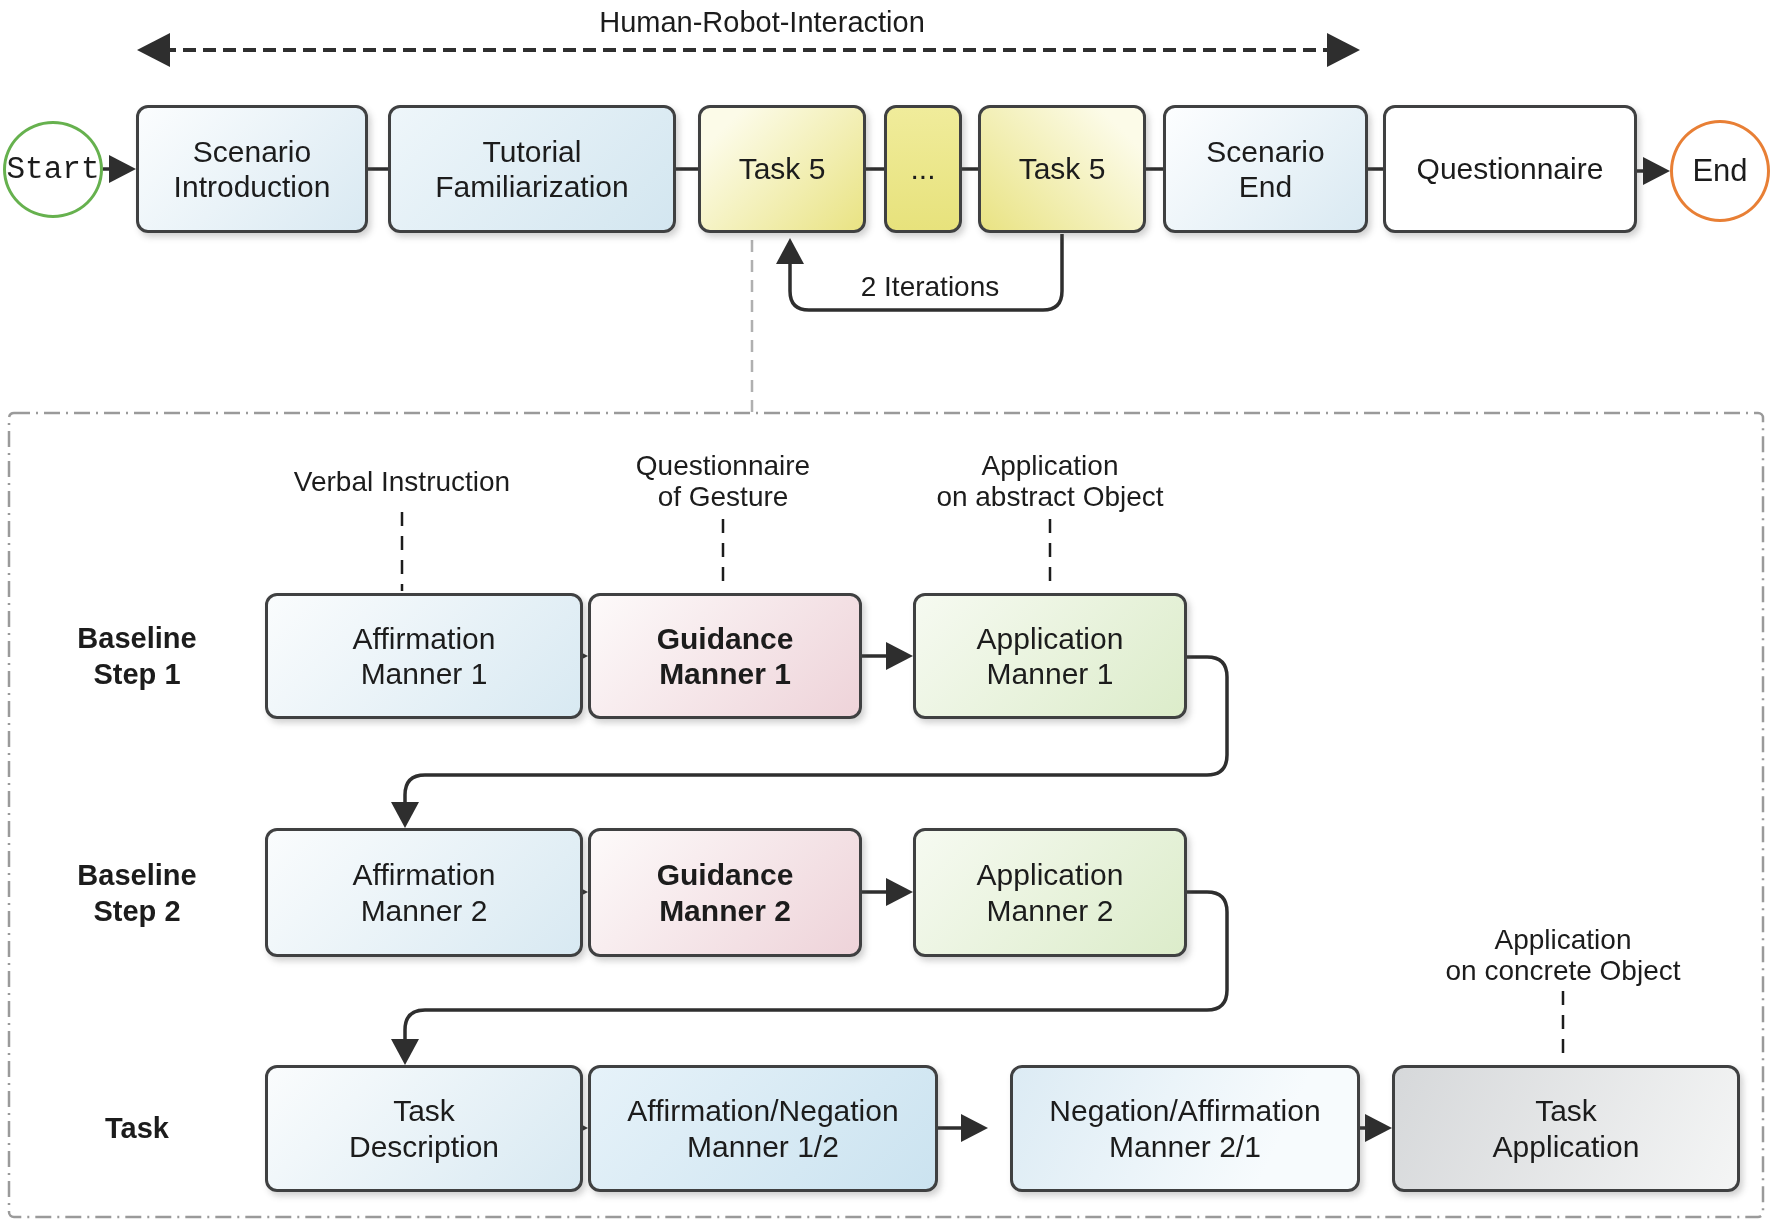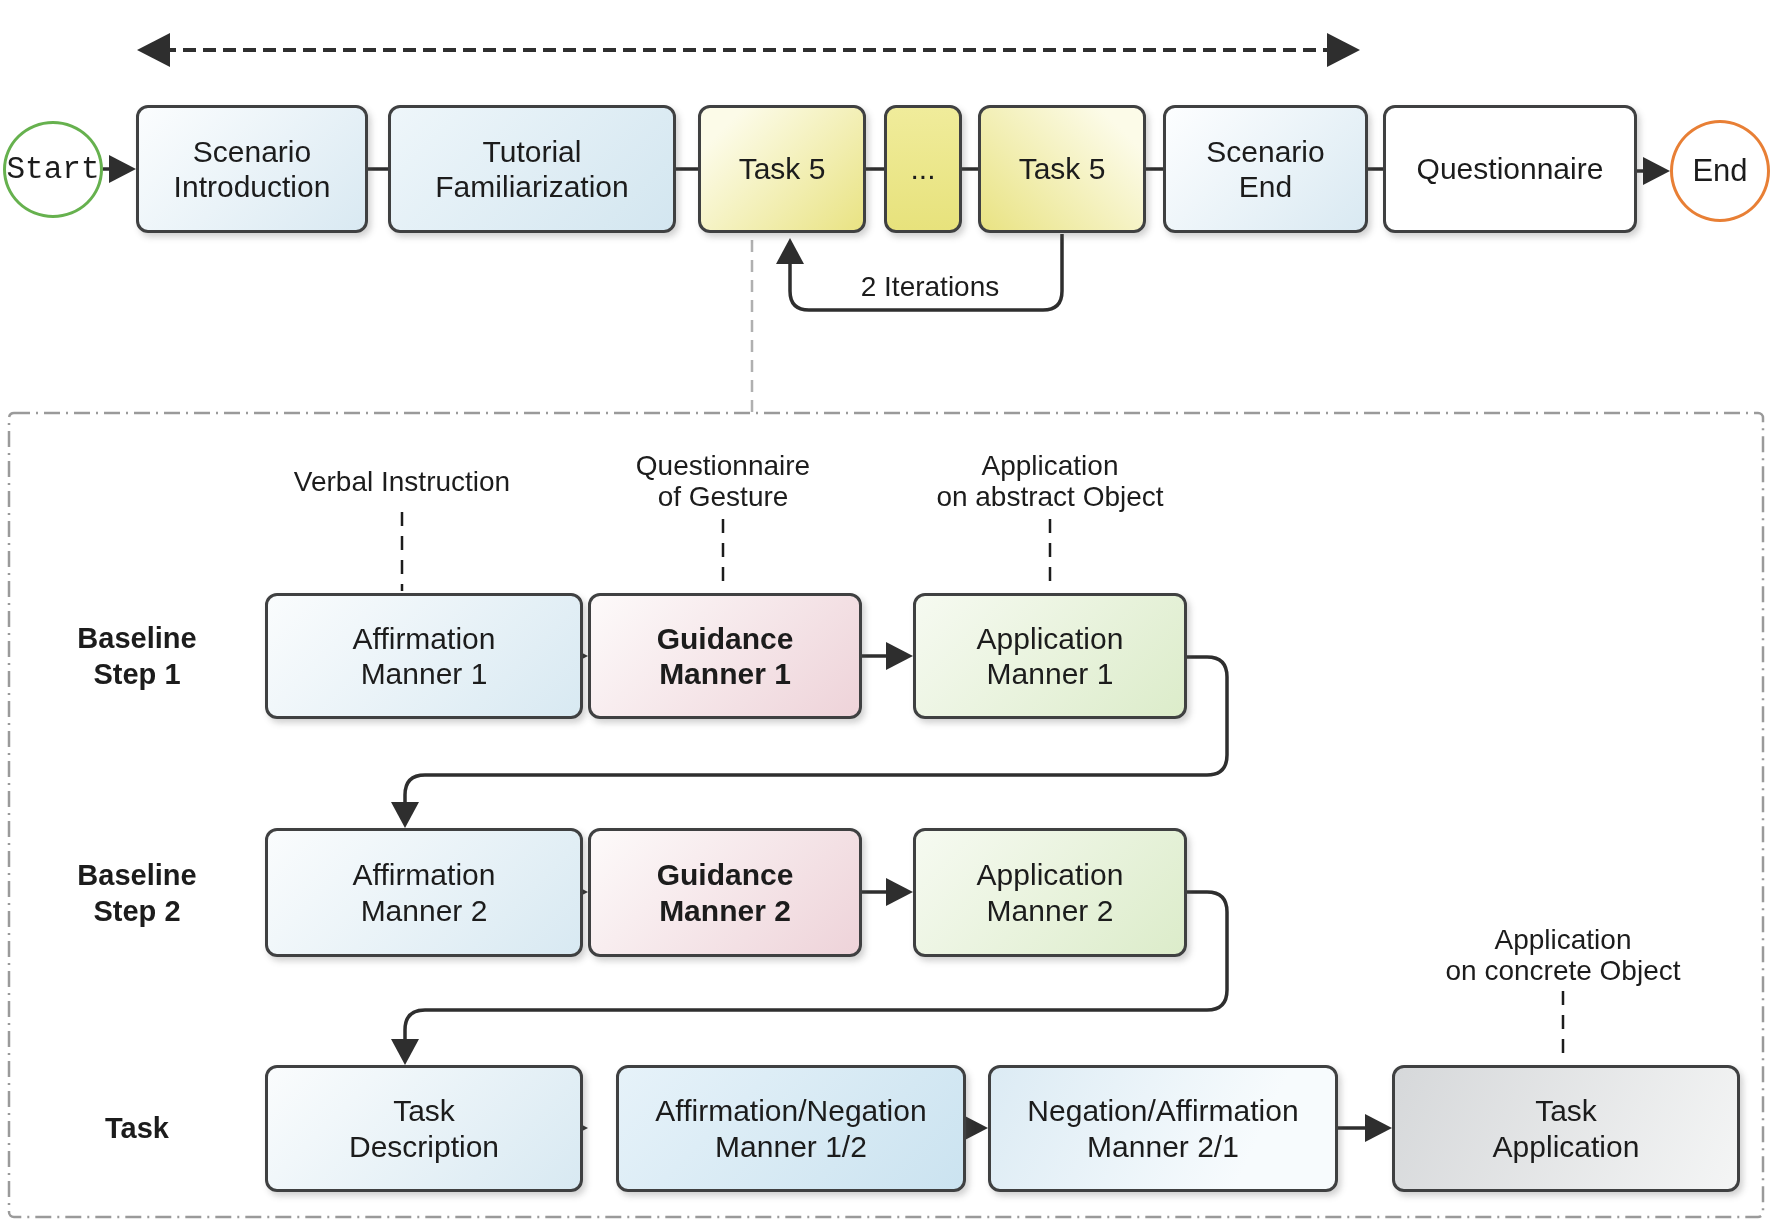--- a/index.html
+++ b/index.html
@@ -46,28 +46,28 @@
   .a-baseline1{left:27px;top:621px;width:220px;}
   .a-baseline2{left:27px;top:858px;width:220px;}
   .a-task{left:27px;top:1111px;width:220px;}
   
   .r1{top:593px;height:126px;}
   .r2{top:828px;height:129px;}
   .r3{top:1065px;height:127px;}
   .c1{left:265px;width:318px;}
   .c2{left:588px;width:274px;}
   .c3{left:913px;width:274px;}
-  .c2w{left:616px;width:350px;}
+  .c2w{left:588px;width:350px;}
   .c3w{left:988px;width:350px;}
   .c4w{left:1392px;width:348px;}
   .f-blue{background:linear-gradient(135deg,#fafcfd 0%,#d8e9f2 100%);}
   .f-pink{background:linear-gradient(135deg,#fdfafa 0%,#eed3d9 100%);font-weight:bold;}
   .f-green{background:linear-gradient(135deg,#f6faf1 0%,#dcecca 100%);}
   .f-blue2{background:linear-gradient(135deg,#e6f2f9 0%,#cbe3f0 100%);}
-  .f-blue3{background:linear-gradient(115deg,#dcebf4 0%,#f7fbfd 75%);}
+  .f-blue3{background:linear-gradient(115deg,#dcebf4 0%,#f7fbfd 75%);margin-left:22px;}
   .f-gray{background:linear-gradient(115deg,#d6d8da 0%,#f4f5f5 100%);}
   svg.wires{position:absolute;left:0;top:0;pointer-events:none;}
 </style>
 </head>
 <body>
 
 <div class="canvas">
 
   <svg class="wires" width="1772" height="1225" viewBox="0 0 1772 1225">
 
@@ -143,20 +143,21 @@
       <path d="M1187,657 H1207 Q1227,657 1227,677 V755 Q1227,775 1207,775 H425 Q405,775 405,795 V812" stroke-width="3.5"></path>
       <path d="M405,828 L391,802 L419,802 Z" fill="#2e2e2e" stroke="none"></path>
     </g>
 
     <g stroke="#2e2e2e" fill="none">
       <path d="M1187,892 H1207 Q1227,892 1227,912 V990 Q1227,1010 1207,1010 H425 Q405,1010 405,1030 V1049" stroke-width="3.5"></path>
       <path d="M405,1065 L391,1039 L419,1039 Z" fill="#2e2e2e" stroke="none"></path>
     </g>
   </svg>
 
+  <div class="lbl a-hri">Human-Robot-Interaction</div>
 
   <div class="terminal n-start">Start</div>
 
   <div class="node top-node n-scenario-intro">Scenario
 Introduction</div>
   <div class="node top-node n-tutorial">Tutorial
 Familiarization</div>
   <div class="node top-node n-task1">Task 5</div>
   <div class="node top-node n-dots">...</div>
   <div class="node top-node n-task5">Task 5</div>

